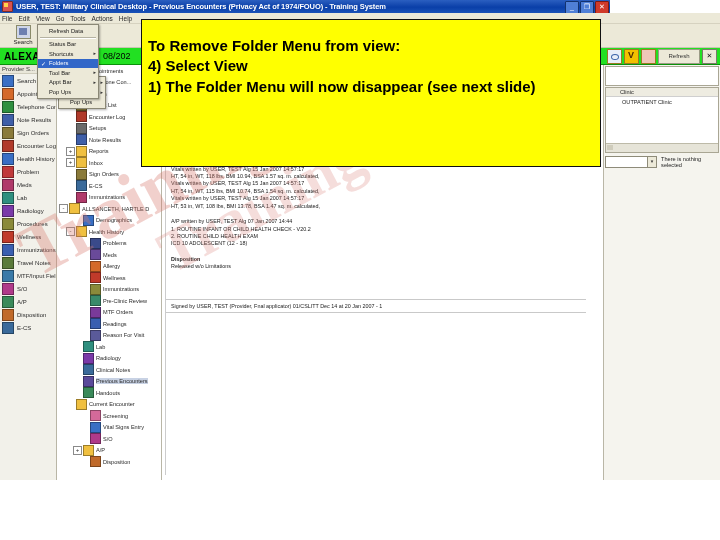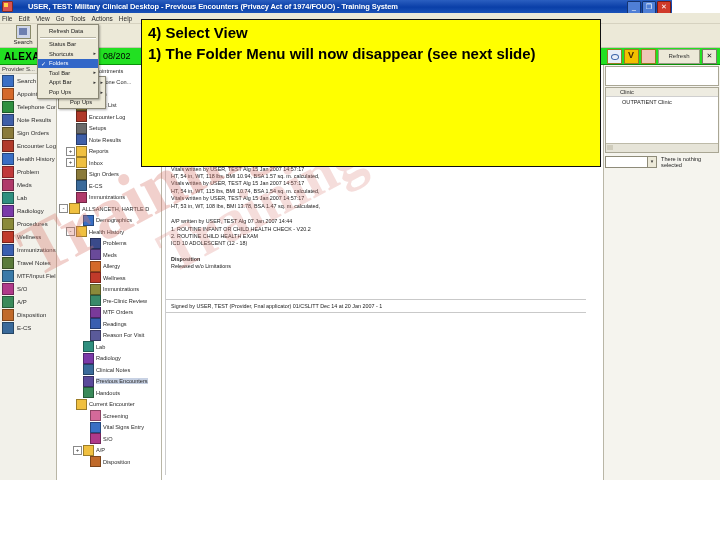--- a/index.html
+++ b/index.html
@@ -4,23 +4,23 @@
 <style>
   html,body{margin:0;padding:0;}
   body{
     width:720px;height:540px;overflow:hidden;background:#ffffff;
     font-family:"Liberation Sans", sans-serif;
   }
   #app{position:relative;width:720px;height:540px;background:#ffffff;}
 
   
   .titlebar{
-    position:absolute;left:0;top:0;width:672px;height:13px;
+    position:absolute;left:0;top:0;width:610px;height:13px;
     background:linear-gradient(to bottom,#2b5fc0,#0a3fa8 55%,#1a52b8);
-    display:flex;align-items:center;gap:12px;
+    display:flex;align-items:center;
   }
   .title-ico{
     width:9px;height:9px;margin:0 3px 0 2px;flex:0 0 auto;
     background:#d9534f;border:1px solid #7a2b28;border-radius:1px;
     position:relative;
   }
   .title-ico:after{
     content:"";position:absolute;left:1px;top:1px;width:4px;height:4px;background:#ffd34d;
   }
   .titletext{
@@ -624,18 +624,19 @@
     <div class="dd-item">
       <span>Appt Bar</span>
       <span class="sub">▸</span>
     </div>
     <div class="dd-item">
       <span>Pop Ups</span>
     </div>
   </div>
 
   <div class="overlay">
+    <div class="ov-l2">To Remove Folder Menu from view:</div>
     <div class="ov-li">4)  Select View</div>
     <div class="ov-li">1)  The Folder Menu will now disappear (see next slide)</div>
   </div>
 
   <div class="bottomfill"></div>
 </div>
 
 </body></html>

